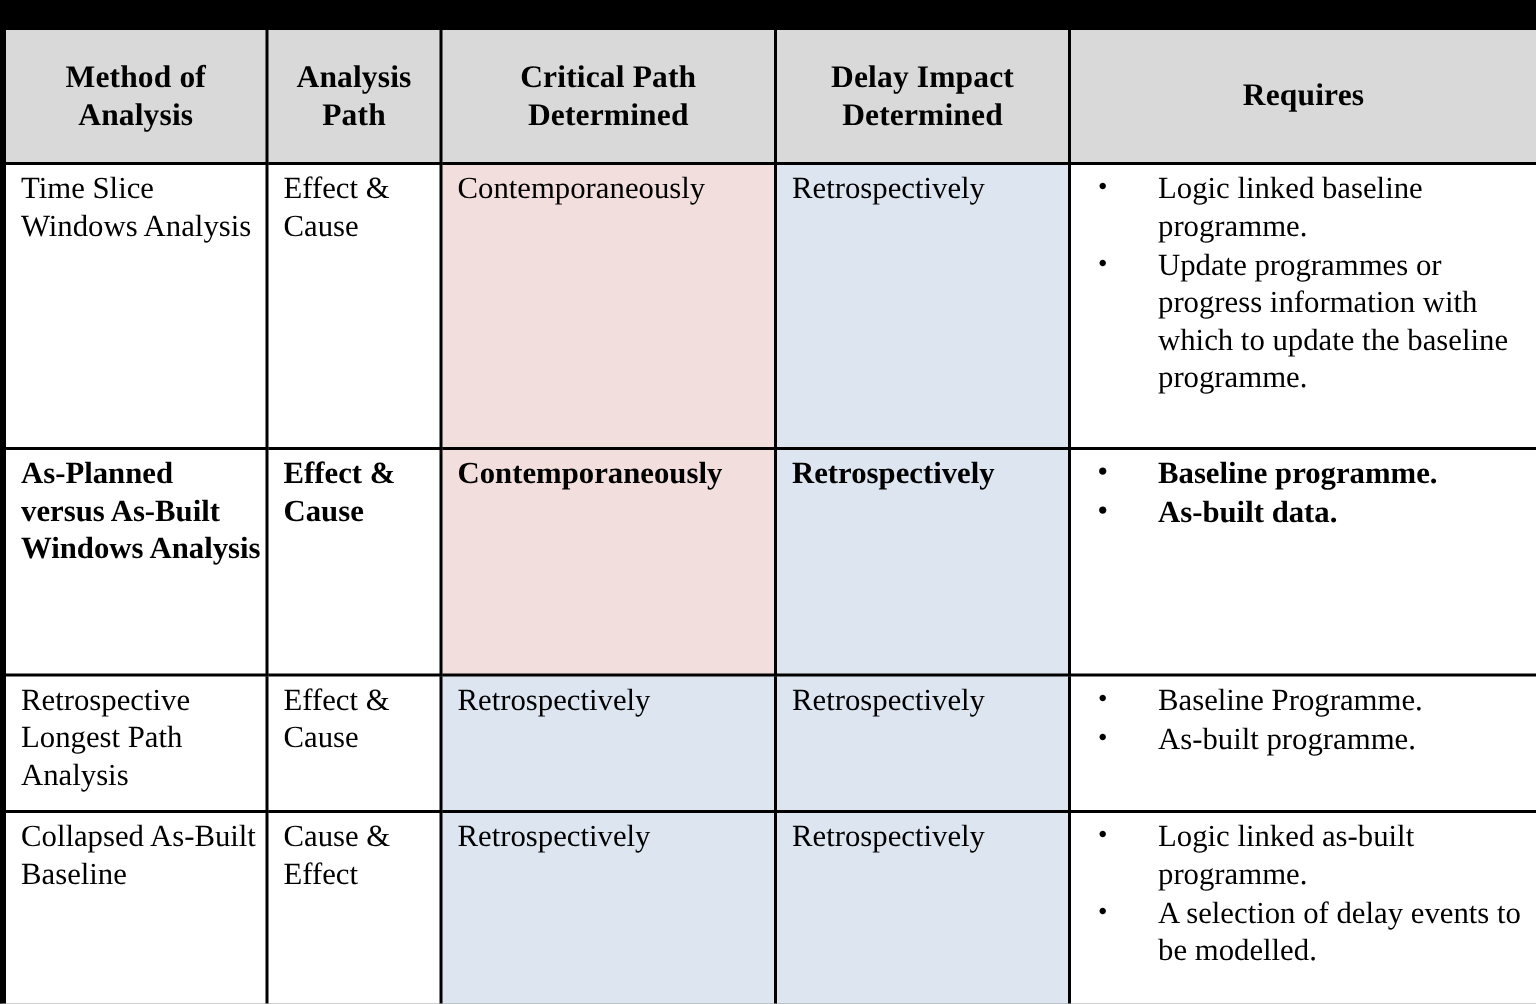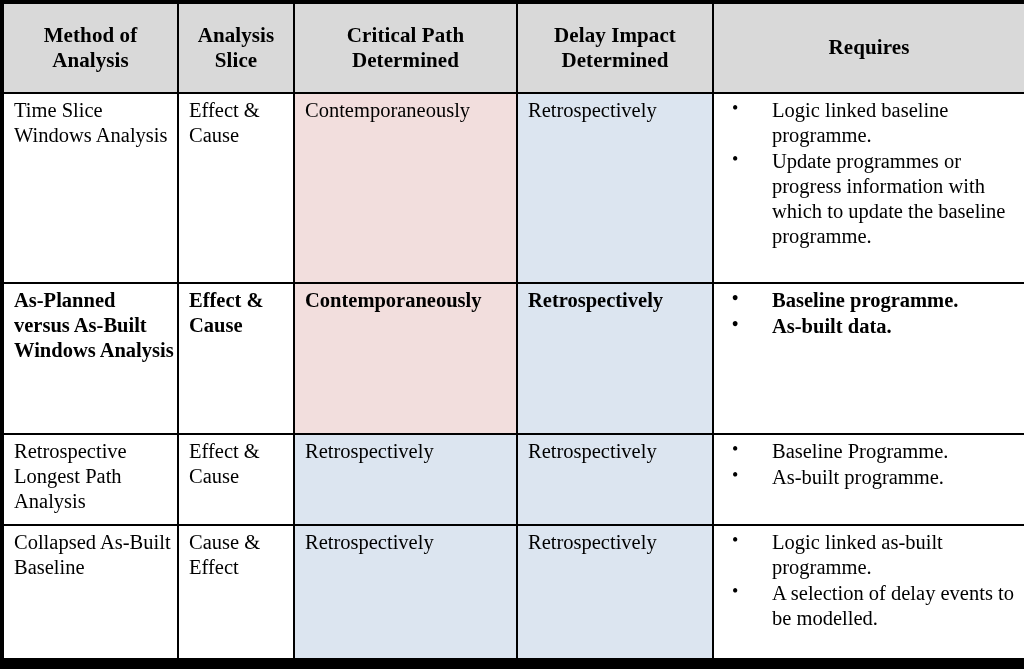--- a/index.html
+++ b/index.html
@@ -13,20 +13,21 @@
     height: 669px;
     overflow: hidden;
     font-family: "Liberation Serif", "DejaVu Serif", serif;
   }
 
   #page {
     position: relative;
     width: 1024px;
     height: 570px;
     background: #737373;
+    margin-top: 16px;
   }
 
   table.analysis-table {
     border-collapse: collapse;
     table-layout: fixed;
     width: 1024px;
     background: #ffffff;
     border: 3px solid #000000;
     border-left: 4px solid #000000;
     border-right: 4px solid #000000;
@@ -110,21 +111,21 @@
       <col class="c0">
         <col class="c1">
         <col class="c2">
         <col class="c3">
         <col class="c4">
     </colgroup>
 
     <thead>
       <tr>
         <th>Method of Analysis</th>
-        <th>Analysis Slice</th>
+        <th>Analysis Path</th>
         <th>Critical Path Determined</th>
         <th>Delay Impact Determined</th>
         <th>Requires</th>
       </tr>
     </thead>
 
     <tbody>
 
       <tr class="row-1">
         <td>

